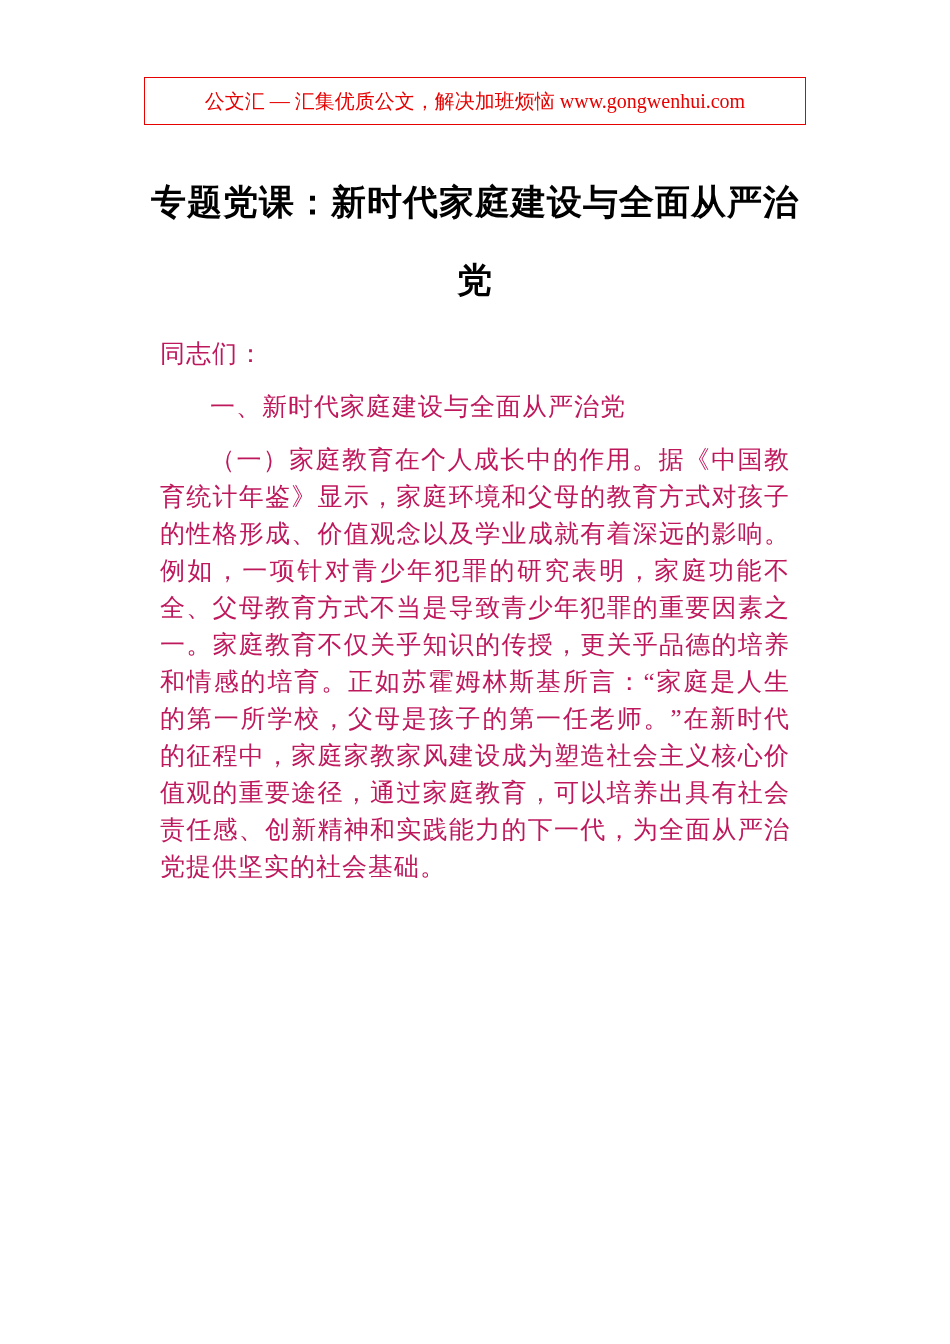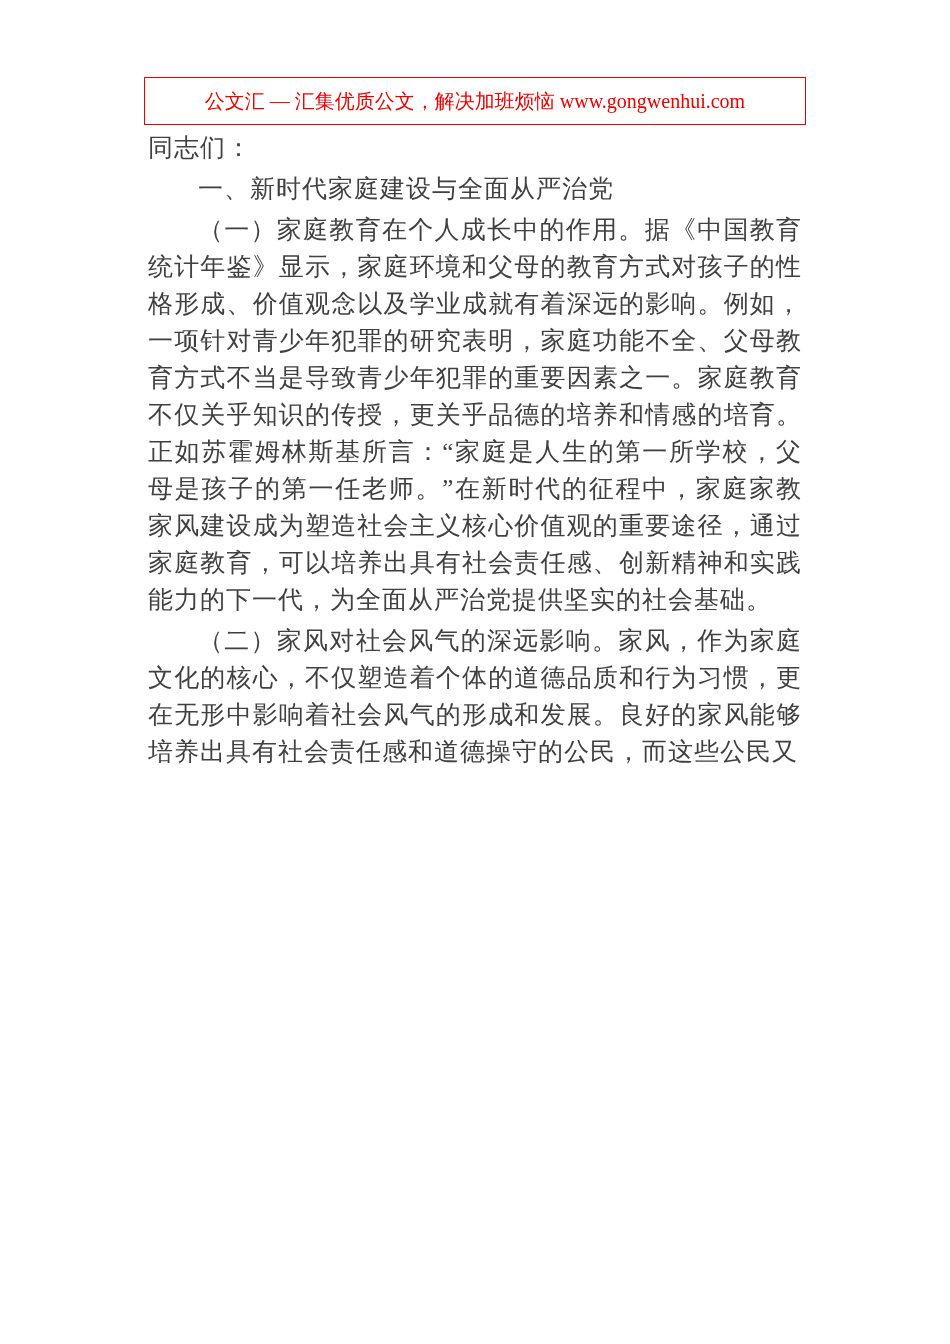--- a/index.html
+++ b/index.html
@@ -33,43 +33,43 @@
     margin: 38px 0 16px 0;
     font-size: 35px;
     line-height: 78px;
     font-weight: 700;
     text-align: center;
     letter-spacing: 1px;
     font-family: "Liberation Sans", "DejaVu Sans", sans-serif;
     color: #000000;
   }
   .content p {
-    margin: 4px;
+    margin: 16px;
     font-size: 25px;
     line-height: 37px;
     letter-spacing: 1px;
     text-align: justify;
     text-justify: inter-ideograph;
     word-break: break-all;
-    color: #404040;
+    color: #be185d;
   }
   .content p.indent {
     text-indent: 2em;
   }
 </style>
 </head>
 <body>
 
 <div class="page">
 
   <div class="banner">
     <span>公文汇 — 汇集优质公文，解决加班烦恼 www.gongwenhui.com</span>
   </div>
 
+  <h1 class="doc-title">专题党课：新时代家庭建设与全面从严治党</h1>
 
   <div class="content">
     <p>同志们：</p>
     <p class="indent">一、新时代家庭建设与全面从严治党</p>
     <p class="indent">（一）家庭教育在个人成长中的作用。据《中国教育统计年鉴》显示，家庭环境和父母的教育方式对孩子的性格形成、价值观念以及学业成就有着深远的影响。例如，一项针对青少年犯罪的研究表明，家庭功能不全、父母教育方式不当是导致青少年犯罪的重要因素之一。家庭教育不仅关乎知识的传授，更关乎品德的培养和情感的培育。正如苏霍姆林斯基所言：“家庭是人生的第一所学校，父母是孩子的第一任老师。”在新时代的征程中，家庭家教家风建设成为塑造社会主义核心价值观的重要途径，通过家庭教育，可以培养出具有社会责任感、创新精神和实践能力的下一代，为全面从严治党提供坚实的社会基础。</p>
-    <p class="indent">（二）家风对社会风气的深远影响。家风，作为家庭文化的核心，不仅塑造着个体的道德品质和行为习惯，更在无形中影响着社会风气的形成和发展。良好的家风能够培养出具有社会责任感和道德操守的公民，而这些公民又</p>
   </div>
 
 </div>
 
 </body></html>

